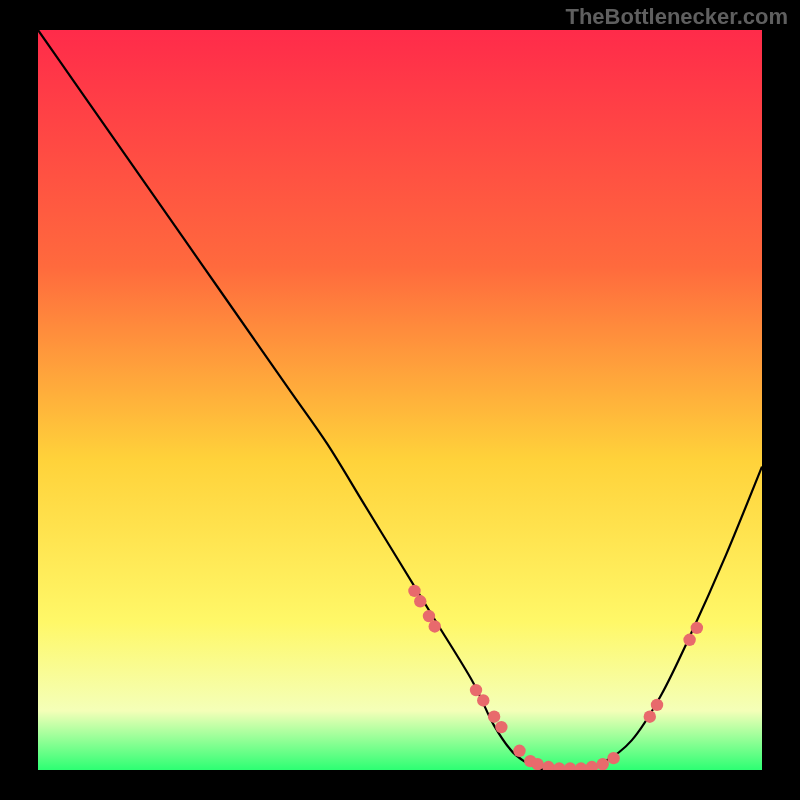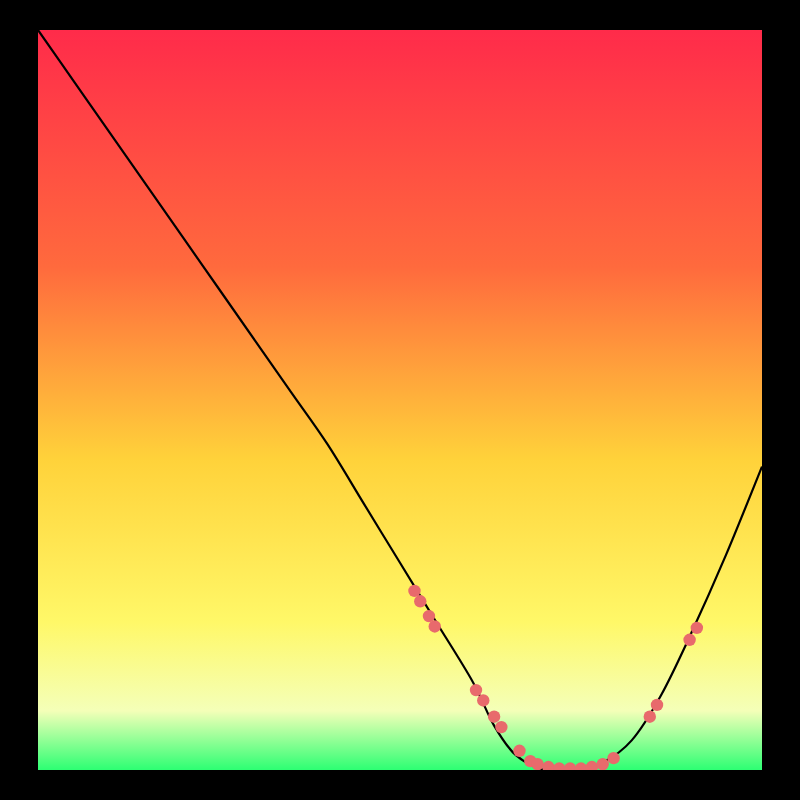--- a/index.html
+++ b/index.html
@@ -38,20 +38,21 @@
     display: block;
     width: 100%;
     height: 100%;
   }
 </style>
 </head>
 <body>
 
 <div class="frame">
 
+  <div class="watermark">TheBottlenecker.com</div>
 
   <div class="plot">
     <svg id="chart-svg" viewBox="0 0 724 740" preserveAspectRatio="none">
       <defs>
         <linearGradient id="bg-grad" x1="0" y1="0" x2="0" y2="1">
           <stop id="g0" offset="0%" stop-color="#ff2b4a"></stop>
           <stop id="g1" offset="32%" stop-color="#ff6a3d"></stop>
           <stop id="g2" offset="58%" stop-color="#ffd23a"></stop>
           <stop id="g3" offset="80%" stop-color="#fff868"></stop>
           <stop id="g4" offset="92%" stop-color="#f4ffb8"></stop>

